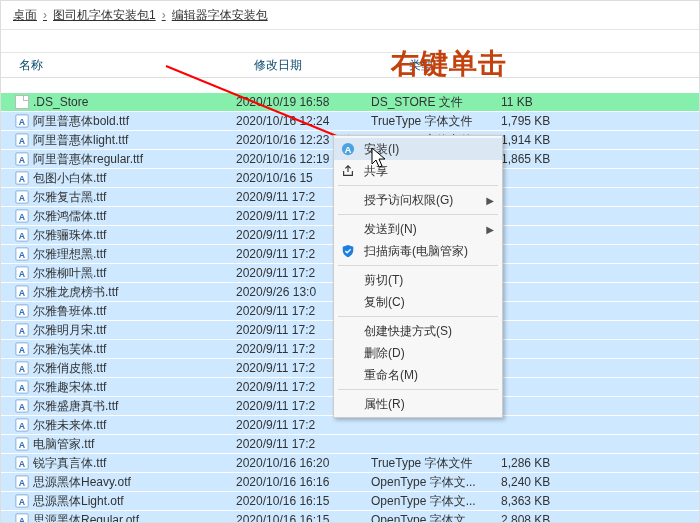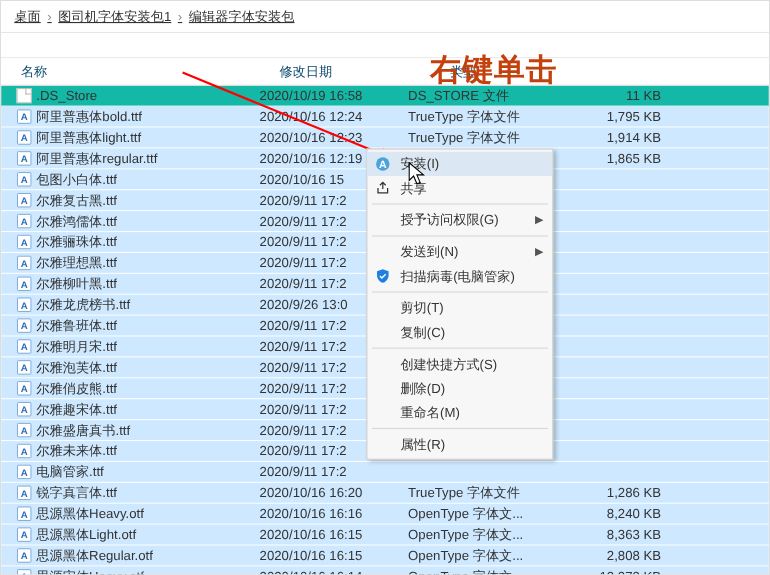--- a/index.html
+++ b/index.html
@@ -7,25 +7,25 @@
   .breadcrumb{height:28px;line-height:28px;padding:0 12px;border-bottom:1px solid #e5e5e5;background:#fff;display:flex;align-items:center;gap:4px;text-decoration:underline;}
   .breadcrumb .sep{color:#888;margin:0 2px;}
   .header-bar{height:22px;background:#fff;border-bottom:1px solid #e5e5e5;}
   .col-headers{display:flex;height:24px;align-items:center;border-bottom:1px solid #ddd;background:#fff;color:#0c4a6e;}
   .col-name{width:235px;padding-left:18px;}
   .col-date{width:135px;}
   .col-type{width:130px;margin-left:20px;}
   .col-size{width:100px;text-align:right;padding-right:20px;}
   .list{position:relative;overflow:hidden;height:calc(523px - 28px - 22px - 24px - 2px);}
   .row{display:flex;height:18px;align-items:center;background:#cde8ff;border-bottom:1px solid #fff;}
-  .row.unselected{background:#14b8a6;}
+  .row.unselected{background:#86efac;margin-top:15px;}
   .c-name{width:235px;display:flex;align-items:center;gap:4px;padding-left:14px;box-sizing:border-box;overflow:hidden;white-space:nowrap;}
   .c-date{width:135px;white-space:nowrap;}
   .c-type{width:130px;white-space:nowrap;overflow:hidden;text-overflow:ellipsis;}
-  .c-size{width:100px;text-align:right;padding-right:20px;white-space:nowrap;}
+  .c-size{width:100px;text-align:left;padding-right:20px;white-space:nowrap;}
   .icon{width:14px;height:14px;display:inline-flex;align-items:center;justify-content:center;flex:none;}
   .font-icon svg{width:14px;height:14px;}
   .ds-icon{width:14px;height:14px;background:#fff;border:1px solid #bbb;box-sizing:border-box;position:relative;}
   .ds-icon::after{content:"";position:absolute;right:0;top:0;width:4px;height:4px;border-left:1px solid #bbb;border-bottom:1px solid #bbb;}
   .context-menu{position:absolute;left:332px;top:134px;width:168px;background:#f7f7f7;border:1px solid #ccc;box-shadow:2px 2px 4px rgba(0,0,0,.25);padding:2px 0;z-index:5;}
   .menu-item{height:22px;display:flex;align-items:center;padding:0 10px 0 30px;position:relative;}
   .menu-item .arrow{position:absolute;right:8px;font-size:10px;color:#555;}
   .menu-sep{height:1px;background:#d8d8d8;margin:3px 4px;}
   .menu-item.top{background:#dbe7f3;}
   .menu-icon{position:absolute;left:6px;width:16px;height:16px;display:flex;align-items:center;justify-content:center;}

